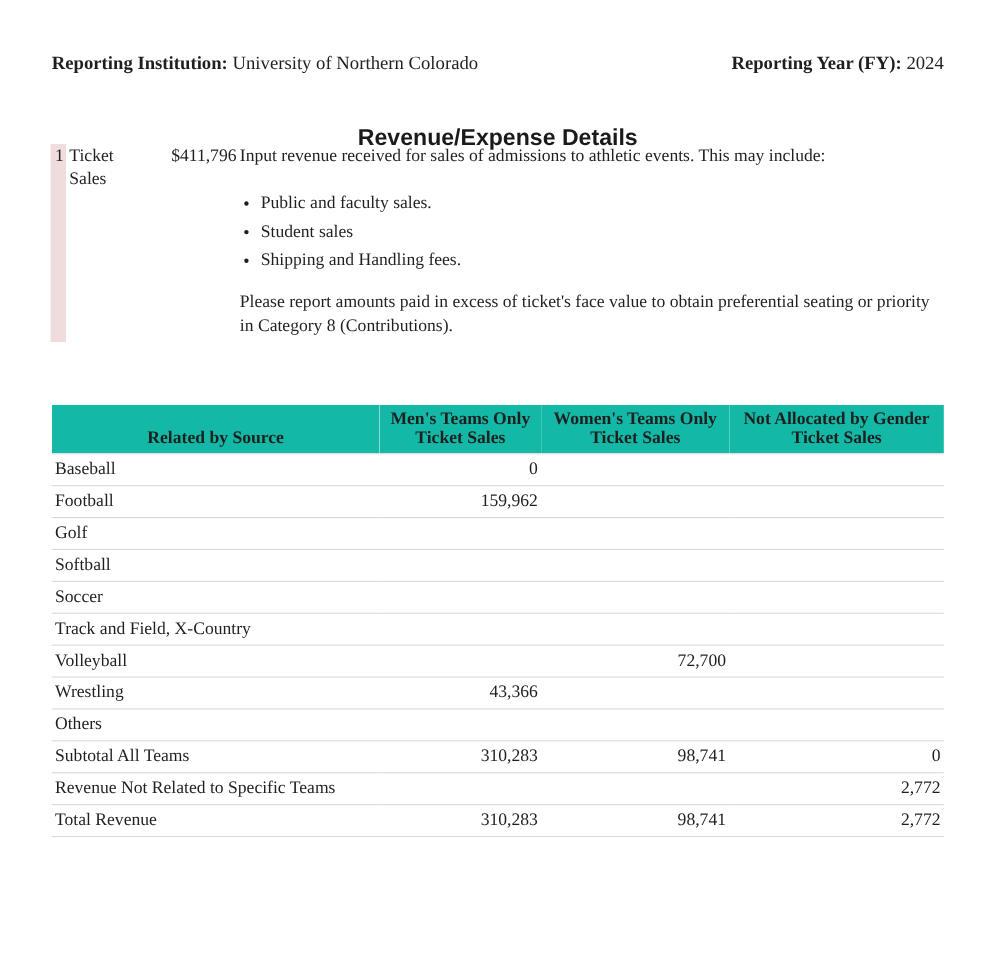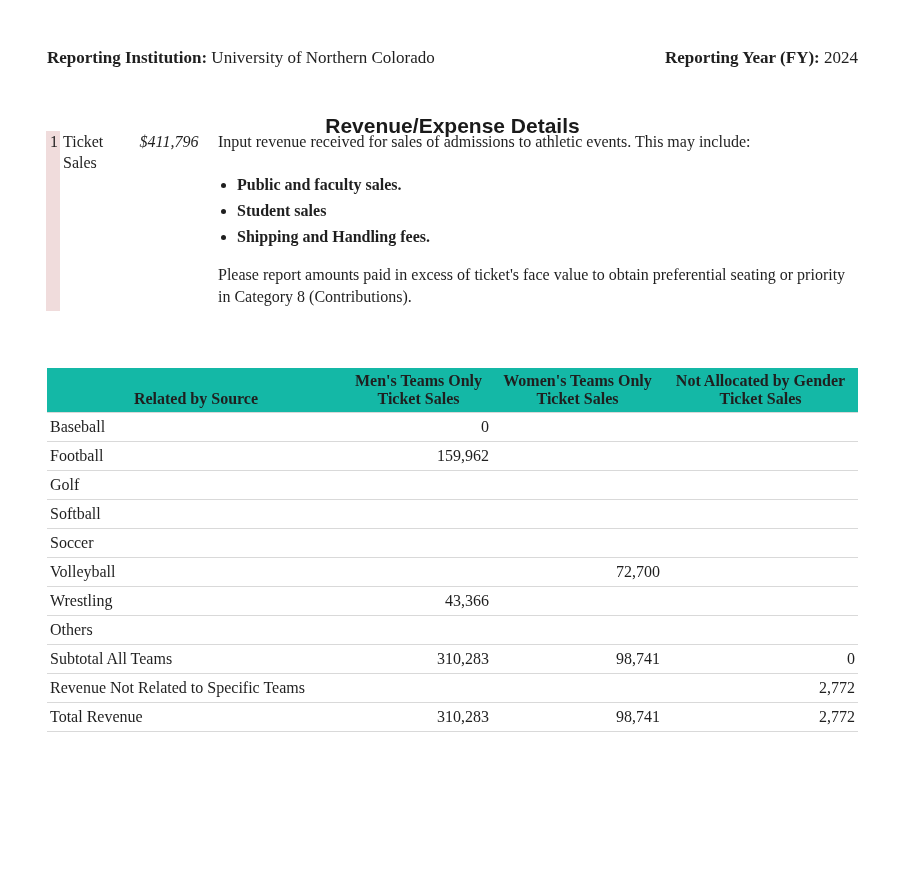--- a/index.html
+++ b/index.html
@@ -66,28 +66,27 @@
     width: 14px;
     background: #f0dcdc;
   }
   .item-grid {
     position: relative;
     display: grid;
     grid-template-columns: 17px 60px 92px 1fr;
   }
   .item-num  { padding-left: 4px; }
   .item-name { }
-  .item-amount { text-align: center; font-style: italic; }
+  .item-amount { text-align: right; }
   .item-desc { padding-left: 3px; }
   .desc-intro { }
   .desc-bullets {
     margin: 22px 0 0 0;
     padding-left: 19px;
     list-style: disc outside;
-    font-weight: bold;
   }
   .desc-bullets li {
     line-height: 21px;
     margin: 0;
   }
   .desc-bullets li + li { margin-top: 5px; }
   .desc-note {
     margin-top: 17px;
     line-height: 22px;
     max-width: 628px;
@@ -206,20 +205,26 @@
           <td class="td-num"></td>
           <td class="td-num"></td>
         </tr>
         <tr>
           <td class="td-label">Soccer</td>
           <td class="td-num"></td>
           <td class="td-num"></td>
           <td class="td-num"></td>
         </tr>
         <tr>
+          <td class="td-label">Track and Field, X-Country</td>
+          <td class="td-num"></td>
+          <td class="td-num"></td>
+          <td class="td-num"></td>
+        </tr>
+        <tr>
           <td class="td-label">Volleyball</td>
           <td class="td-num"></td>
           <td class="td-num">72,700</td>
           <td class="td-num"></td>
         </tr>
         <tr>
           <td class="td-label">Wrestling</td>
           <td class="td-num">43,366</td>
           <td class="td-num"></td>
           <td class="td-num"></td>

